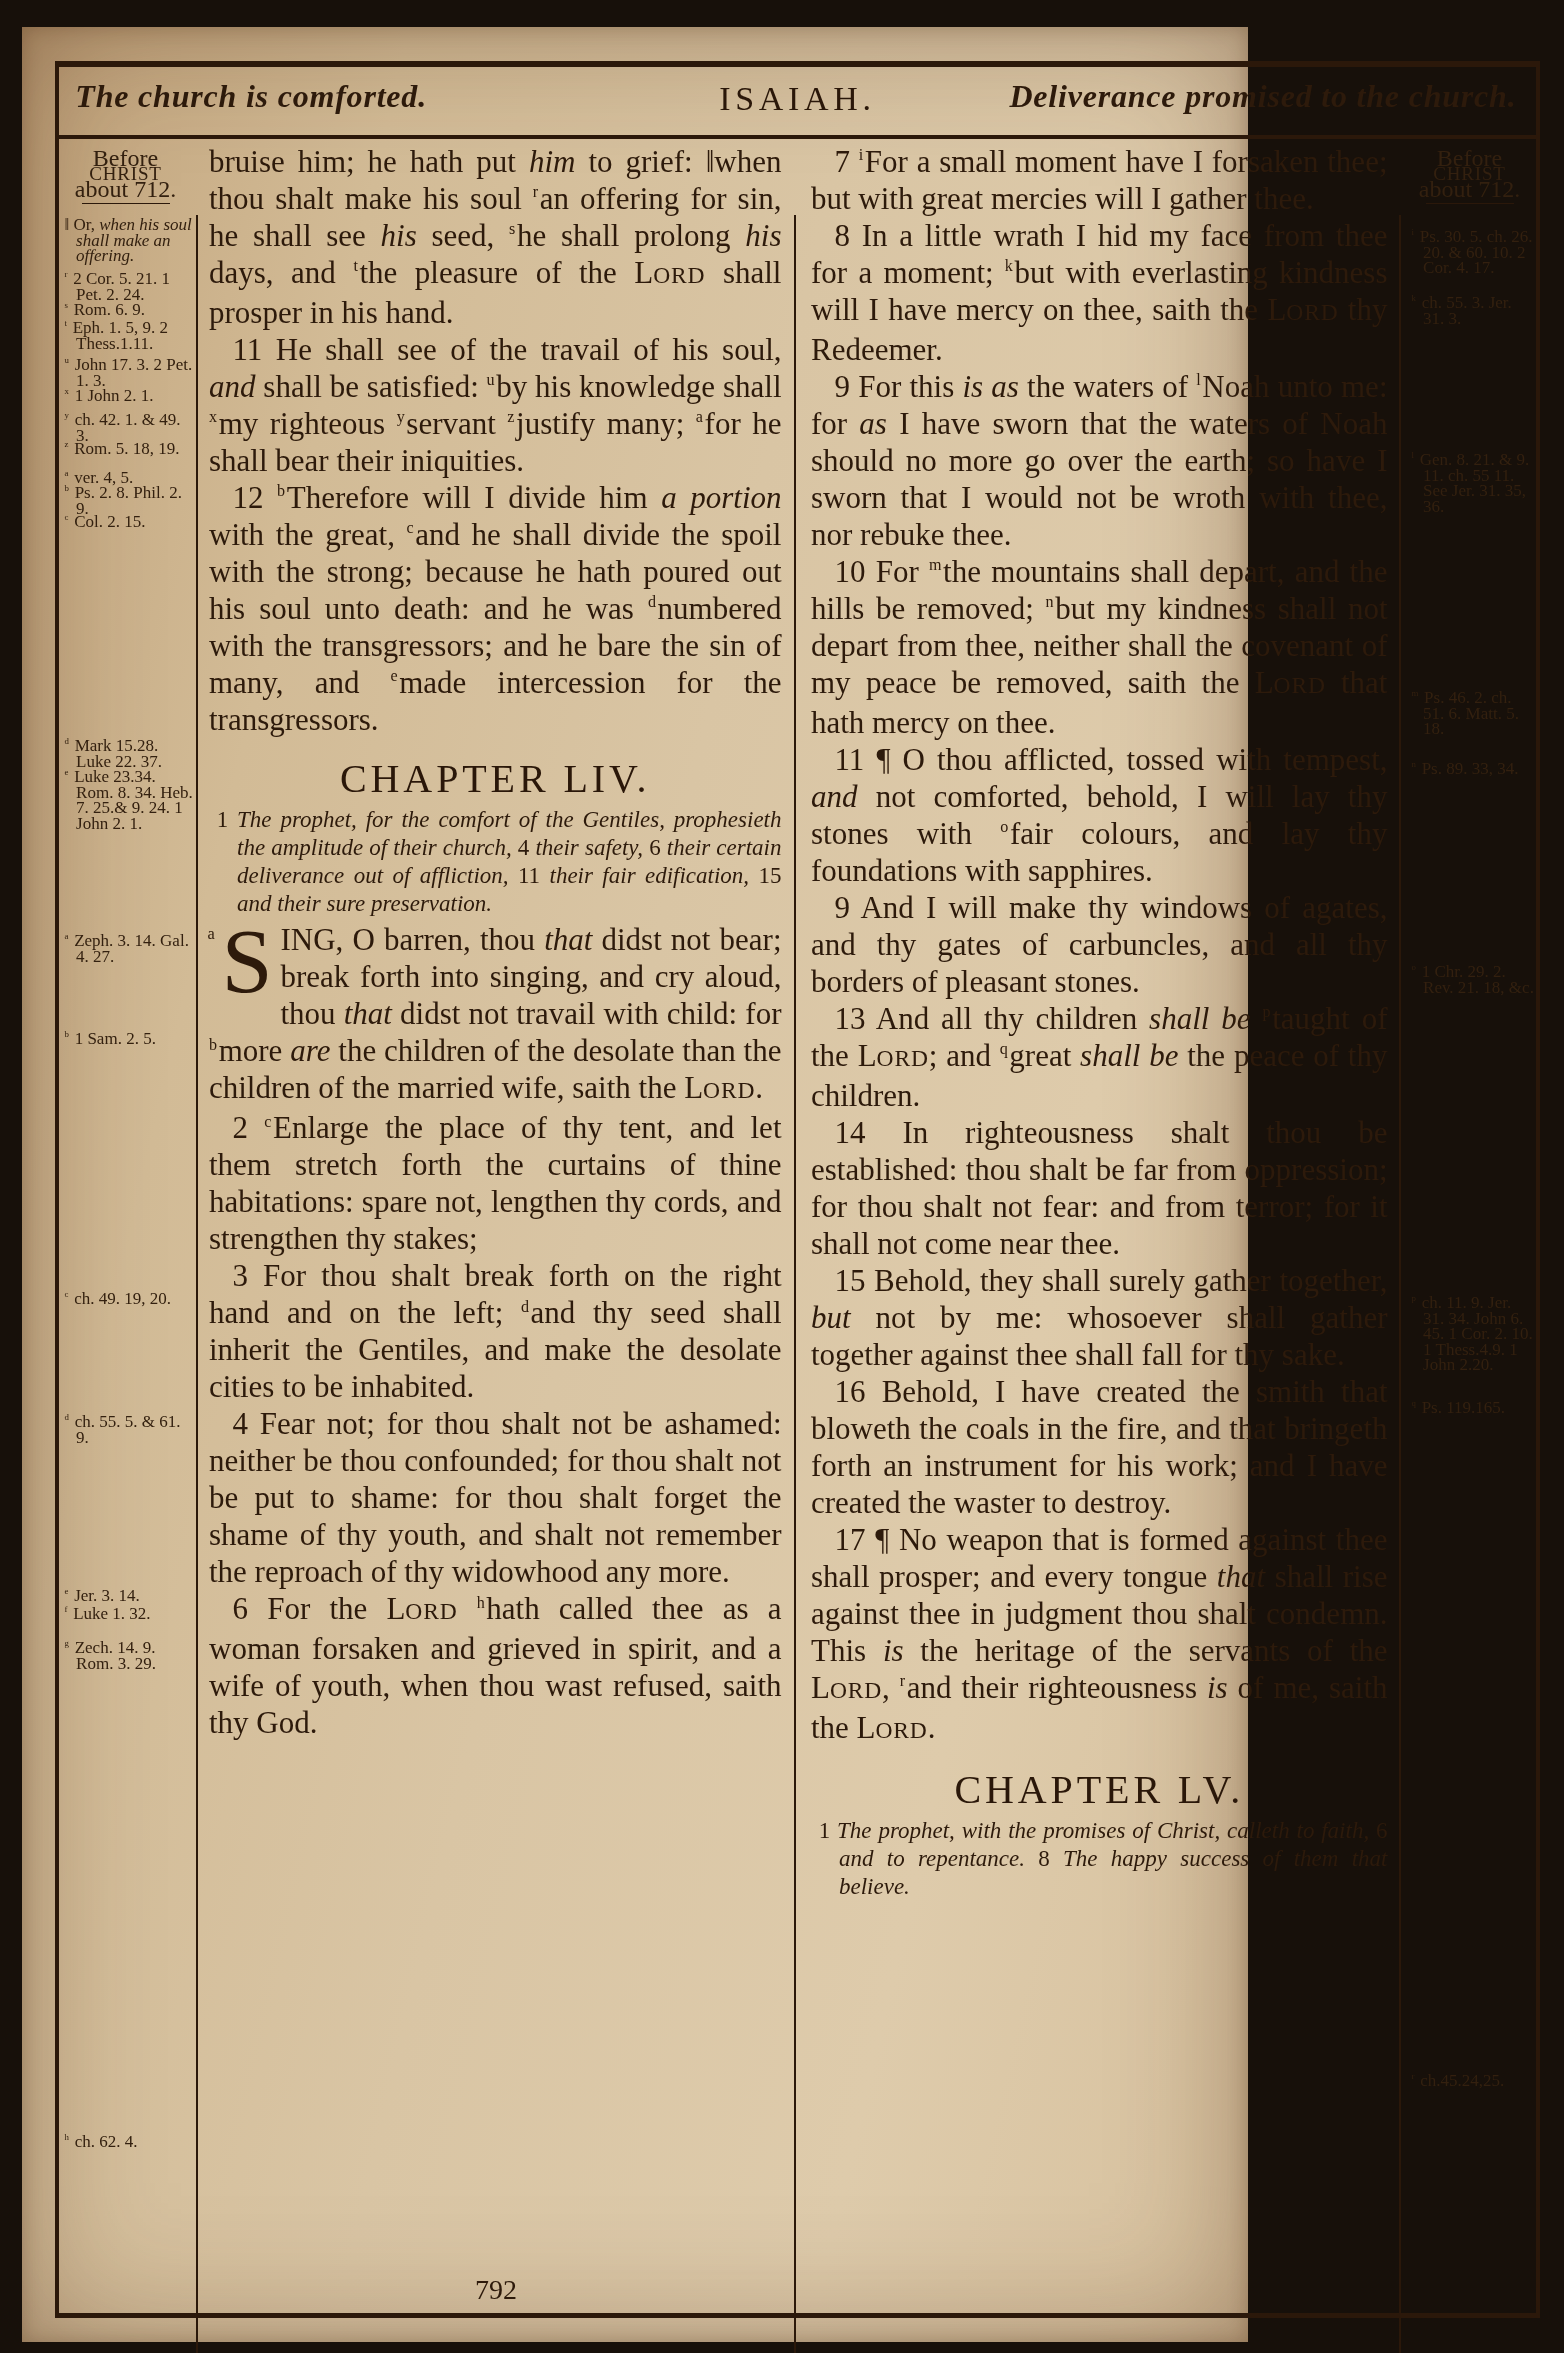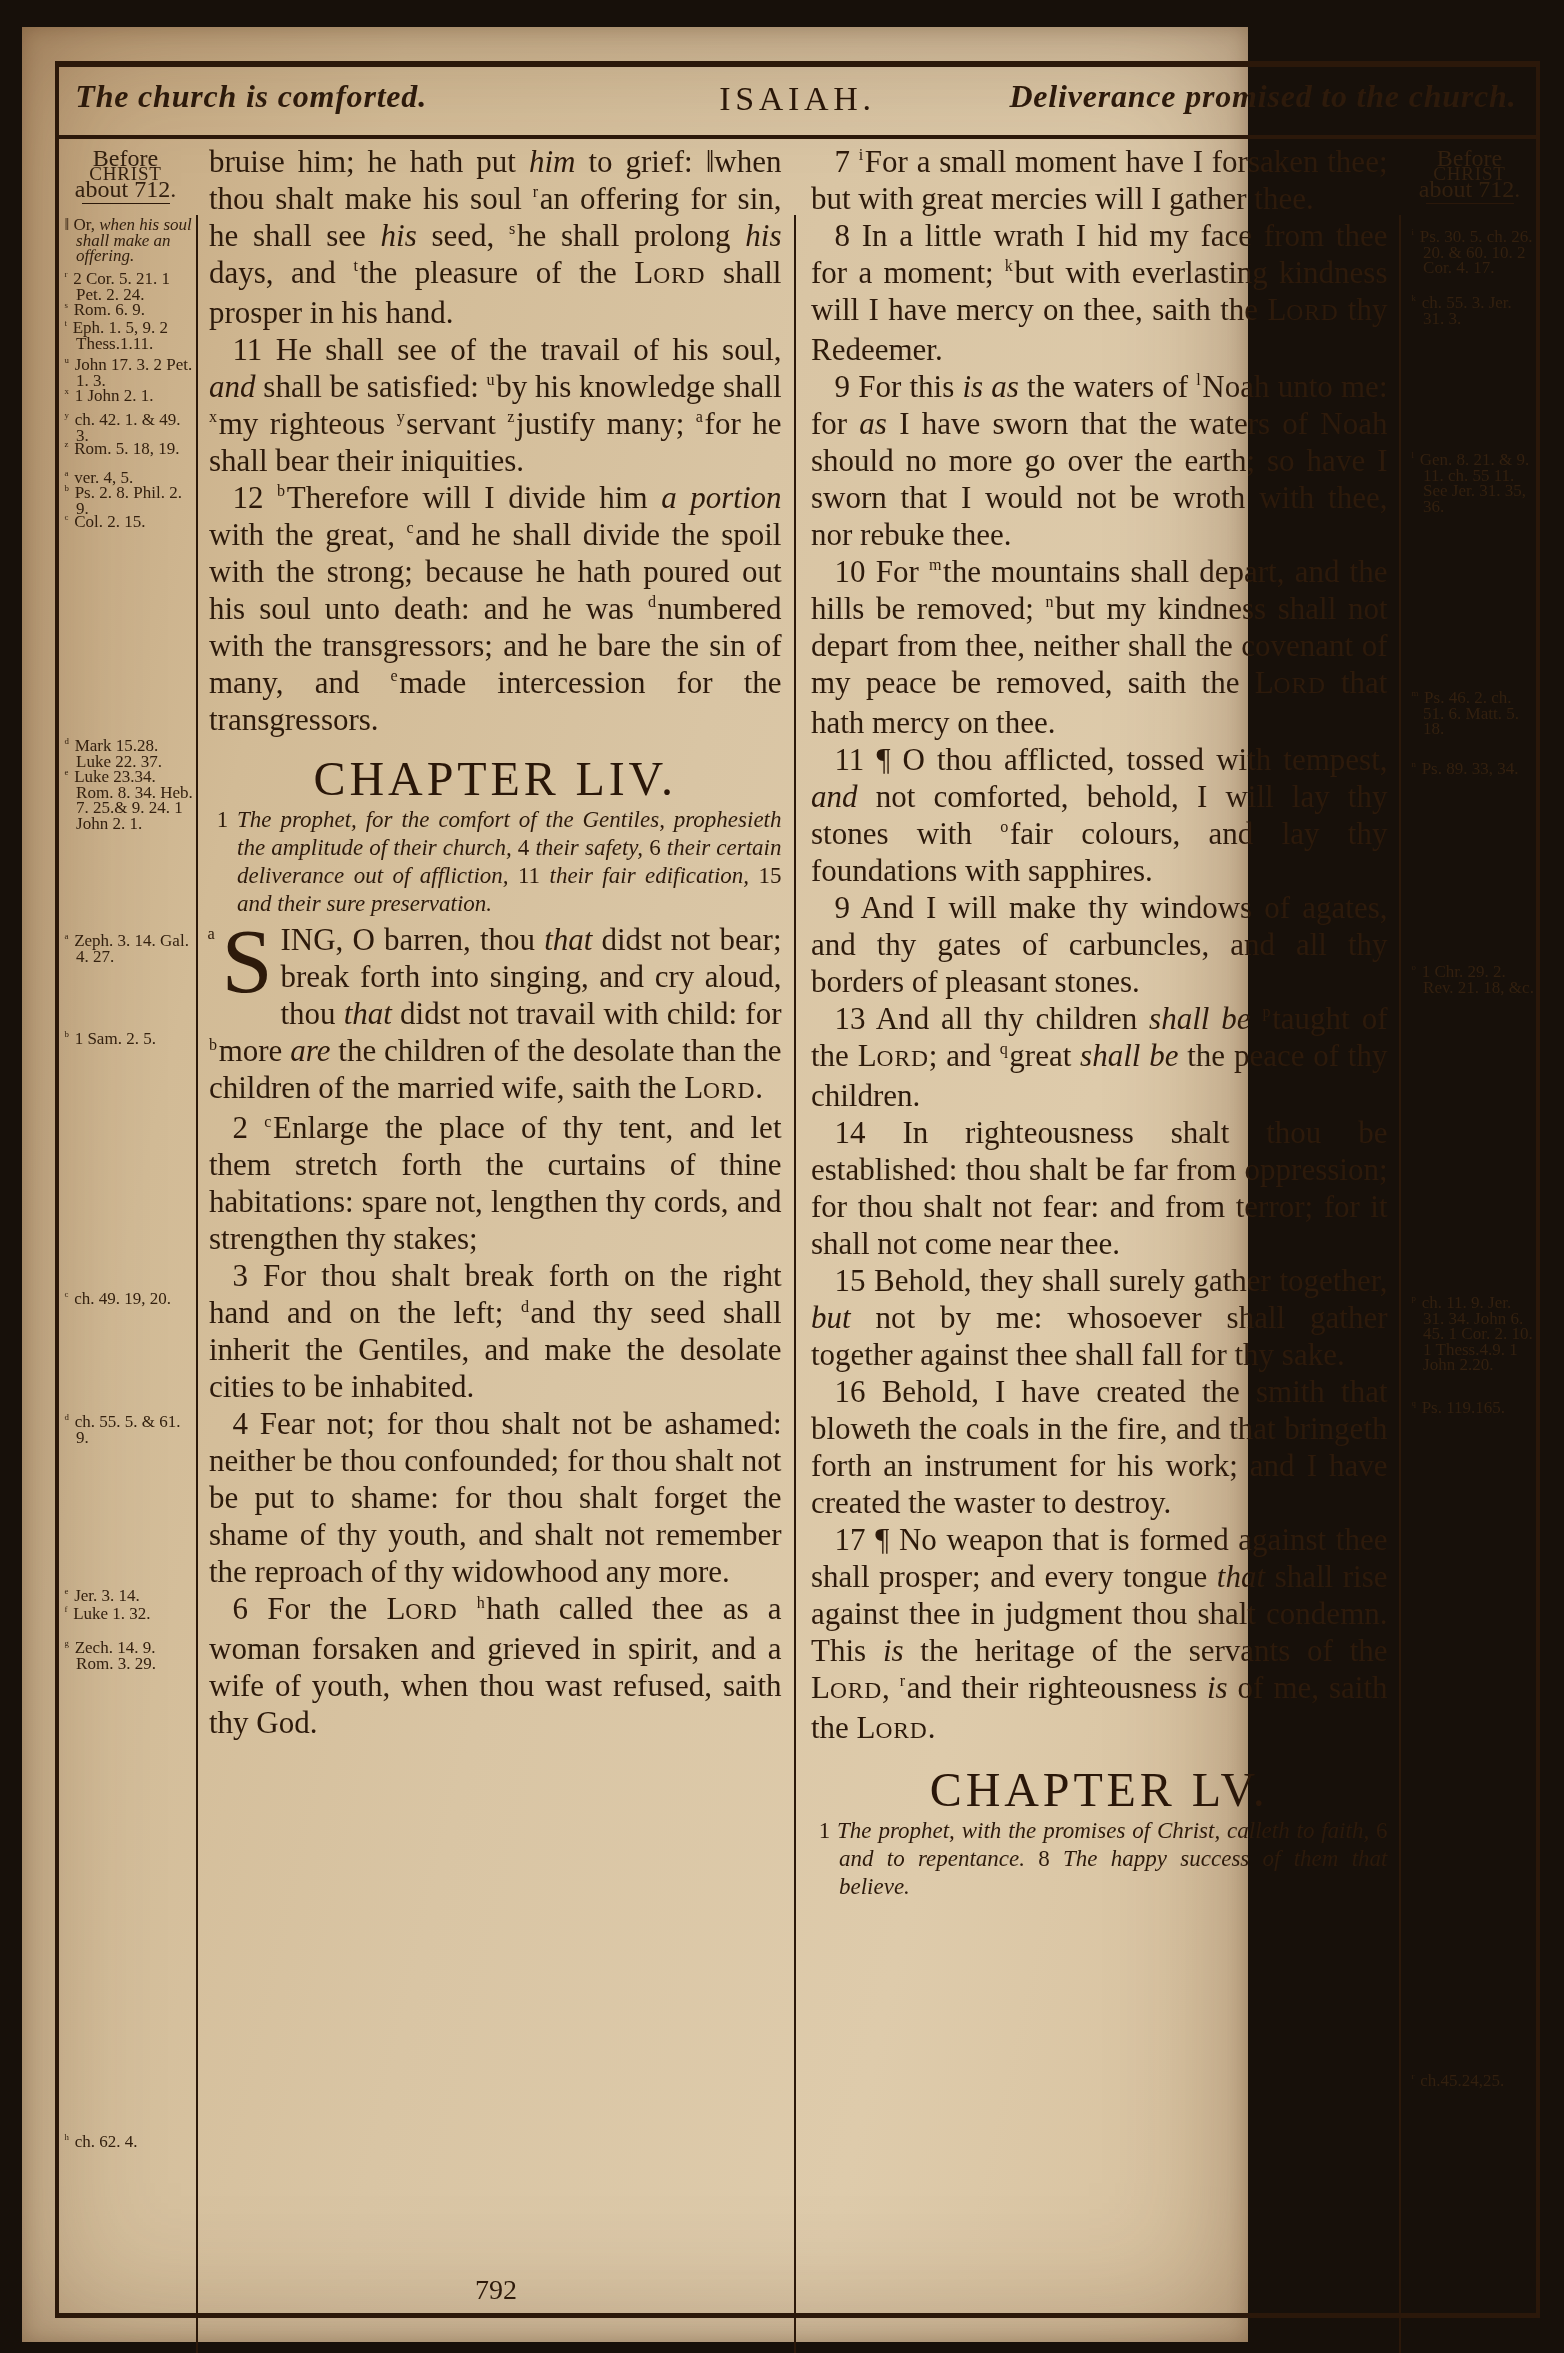--- a/index.html
+++ b/index.html
@@ -44,21 +44,21 @@
   .note{position:absolute;left:9.4px;right:3.1px;padding-left:11.7px;text-indent:-11.7px;}
   .note sup{font-size:0.72em;vertical-align:super;line-height:0;}
 
   .text-col{position:absolute;top:0;height:100%;color:#2d1a0b;
     font-size:31px;line-height:37px;text-align:justify;box-sizing:border-box;}
   .text-col.left{left:143px;width:596px;padding:4.7px 12.5px 0 11px;}
   .text-col.right{left:742px;width:603px;padding:4.7px 12.5px 0 14px;}
   p.verse{margin:0;text-indent:23.5px;}
   p.verse.cont{text-indent:0;}
   h3.chapter-heading{margin:22px 0 9.4px;text-align:center;font-weight:normal;
-    font-size:48px;letter-spacing:3.9px;text-indent:0;color:#2a1709;}
+    font-size:40px;letter-spacing:3.9px;text-indent:0;color:#2a1709;}
   p.summary{margin:3.1px 0 3.1px;font-style:normal;font-size:23px;line-height:28px;
     padding-left:28px;text-indent:-20.3px;}
   sup.ref{font-size:0.52em;vertical-align:super;line-height:0;margin-right:1.6px;}
   .sc{font-size:0.76em;letter-spacing:0.8px;}
   em{font-style:italic;}
   .dropcap{float:left;font-size:92px;line-height:75px;height:75px;
     margin:3.1px 7.8px 0 12.5px;position:relative;}
   .dc-sup{position:absolute;left:-14px;top:1.6px;font-size:16.4px;line-height:1;}
   .page-number{position:absolute;left:143px;width:596px;top:2213px;
     text-align:center;font-size:28px;color:#2d1a0b;}

